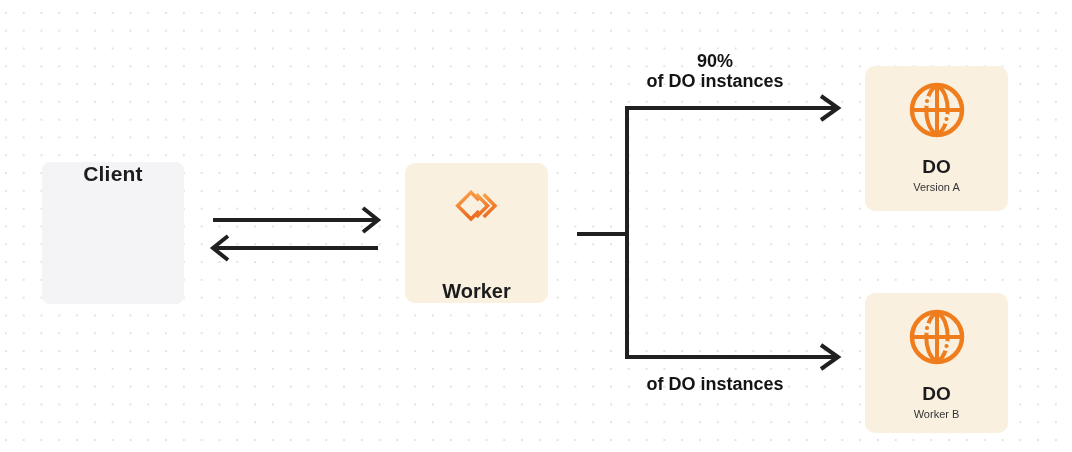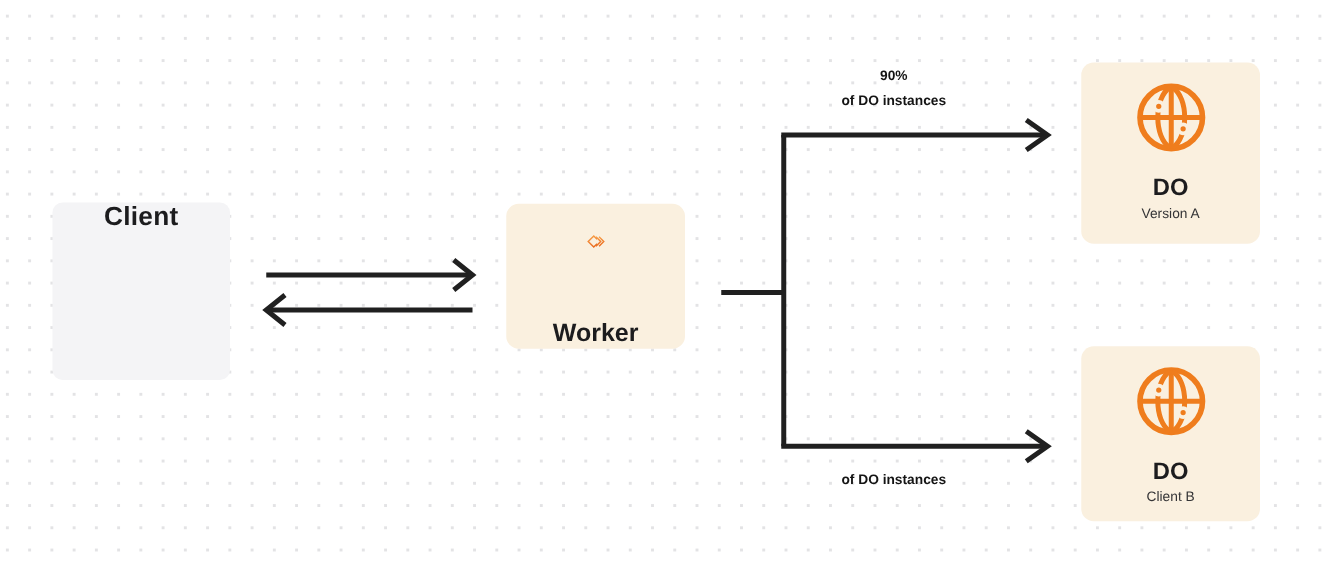--- a/index.html
+++ b/index.html
@@ -8,28 +8,28 @@
     background-color:#ffffff;
     background-image:radial-gradient(circle,#e3e3e5 1.1px,rgba(0,0,0,0) 1.5px);
     background-size:17.8px 17.8px;
     background-position:-3px 4px;
     font-family:"Liberation Sans",sans-serif;
   }
   .connectors{position:absolute;left:0;top:0;pointer-events:none;}
   .node{position:absolute;display:flex;flex-direction:column;align-items:center;box-sizing:border-box;}
   .client-box{left:42px;top:162px;width:142px;height:142px;background:#f4f4f6;border-radius:8px;justify-content:flex-start;}
   .client-label{font-weight:700;font-size:21px;color:#1c1c1e;letter-spacing:.2px;}
-  .worker-box{left:405px;top:163px;width:143px;height:116px;background:#faf0df;border-radius:10px;justify-content:flex-start;padding-top:24px;gap:33px;}
+  .worker-box{left:405px;top:163px;width:143px;height:140px;background:#faf0df;border-radius:10px;justify-content:flex-start;padding-top:24px;gap:33px;}
   .worker-label{margin-top:24px;font-weight:700;font-size:20px;color:#1c1c1e;}
-  .do-box{left:865px;width:143px;background:#faf0df;border-radius:10px;justify-content:flex-start;padding-top:16px;}
+  .do-box{left:865px;width:143px;background:#faf0df;border-radius:10px;justify-content:flex-start;padding-top:16px;margin-top:16px;}
   .do-a{top:50px;height:145px;}
   .do-b{top:277px;height:140px;}
   .do-title{margin-top:18px;font-weight:700;font-size:19px;color:#1c1c1e;}
   .do-subtitle{margin-top:3px;font-size:11px;color:#343436;}
-  .route-label{position:absolute;width:230px;left:600px;text-align:center;font-weight:700;font-size:11px;line-height:20px;color:#141414;}
+  .route-label{position:absolute;width:230px;left:600px;text-align:center;font-weight:700;font-size:18px;line-height:20px;color:#141414;}
   .route-a{top:51px;}
   .route-b{top:374px;}
   .icon-svg{display:block;}
 </style>
 </head>
 <body>
 
 <div class="canvas">
 
   <svg class="connectors" width="1072" height="452" viewBox="0 0 1072 452" fill="none" stroke="#202020" stroke-width="4">
@@ -91,16 +91,16 @@
     <svg class="icon-svg" width="56" height="56" viewBox="0 0 56 56" fill="none" stroke="#EF7D1D">
       <circle cx="28" cy="28" r="25" stroke-width="4.5"></circle>
       <path d="M 4 28 H 52" stroke-width="4"></path>
       <path d="M 28 3.5 V 52.5" stroke-width="4"></path>
       <path d="M 27 4 C 14 12 14 44 27 52" stroke-width="4"></path>
       <path d="M 29 4 C 42 12 42 44 29 52" stroke-width="4"></path>
       <circle cx="18" cy="19" r="3.6" fill="#EF7D1D" stroke="#FAF0DF" stroke-width="3"></circle>
       <circle cx="37.5" cy="37" r="3.6" fill="#EF7D1D" stroke="#FAF0DF" stroke-width="3"></circle>
     </svg>
     <span class="do-title">DO</span>
-    <span class="do-subtitle">Client B</span>
+    <span class="do-subtitle">Worker B</span>
   </div>
 
 </div>
 
 </body></html>

